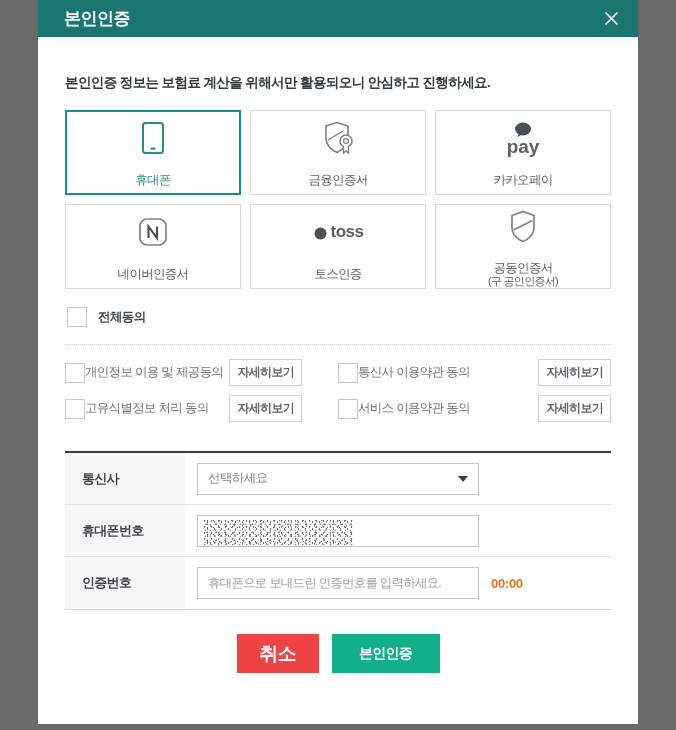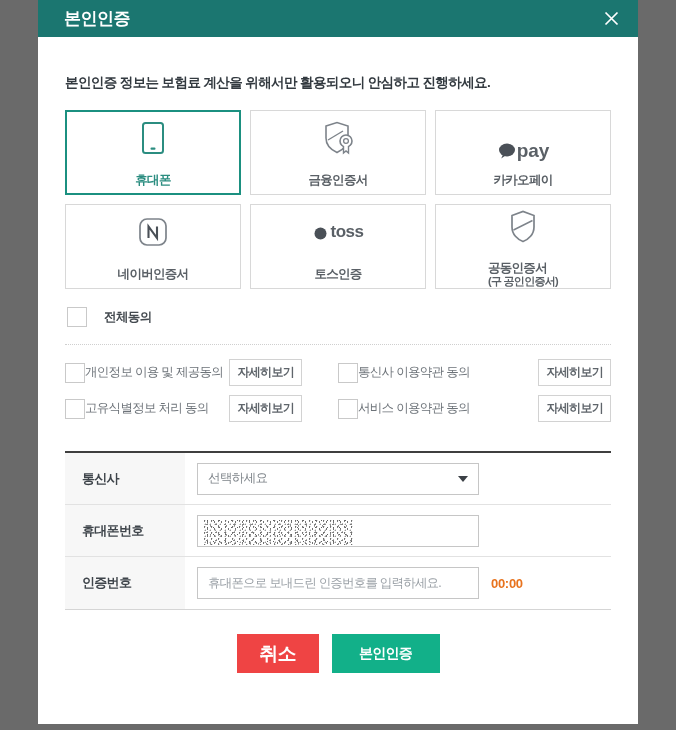--- a/index.html
+++ b/index.html
@@ -56,33 +56,33 @@
   
   .card-grid { display: grid; grid-template-columns: repeat(3, 1fr); gap: 9px; }
   .auth-card {
     height: 85px; border: 1px solid #d8d8d8; background: #fff;
     display: flex; flex-direction: column; align-items: center; justify-content: center;
     cursor: pointer; position: relative;
   }
   .auth-card.selected { border: 2px solid #1b9080; }
   .auth-icon { height: 42px; display: flex; align-items: center; justify-content: center; }
   .auth-label {
-    font-size: 12.5px; color: #5a6066; font-weight: bold; letter-spacing: -.7px;
-    line-height: 1.15; margin-top: 14px;
+    font-size: 12.5px; color: #5a6066; font-weight: normal; letter-spacing: -.7px;
+    text-align: center; line-height: 1.15; margin-top: 14px;
   }
   .auth-card.selected .auth-label { color: #2b8d80; }
   .auth-label .sub { display: block; font-size: 11px; }
   .pay-word { font-size: 19px; font-weight: bold; color: #5a6066; line-height: .9; }
   .toss-word { font-size: 17px; font-weight: bold; color: #5a6066; letter-spacing: -.5px; }
 
   .grid-gap { height: 9px; }
 
   
   .agree-all {
-    display: flex; align-items: center; gap: 17px;
+    display: flex; align-items: center; gap: 11px;
     padding: 18px 0 17px 2px;
   }
   .cbox {
     width: 20px; height: 20px; border: 1px solid #c9c9c9; background: #fff;
     flex: none; cursor: pointer;
   }
   .agree-all-label { font-size: 12.5px; font-weight: bold; color: #444a50; letter-spacing: -.6px; }
 
   .dotted-sep {
     border-top: 1px dotted #cfcfcf; margin: 0 0 0 0;
@@ -215,21 +215,21 @@
             <circle cx="25" cy="21" r="2.4" fill="none" stroke="#7d838a" stroke-width="1.3"></circle>
             <path d="M22.5 26 L22.5 33 L25 31 L27.5 33 L27.5 26" fill="#ffffff" stroke="#7d838a" stroke-width="1.4"></path>
           </svg>
         </div>
         <div class="auth-label">
           <span>금융인증서</span>
         </div>
       </div>
 
       <div class="auth-card">
-        <div class="auth-icon" style="flex-direction:row;align-items:flex-end;">
+        <div class="auth-icon" style="flex-direction:column;">
           <svg width="20" height="16" viewBox="0 0 20 16" aria-hidden="true" style="display:block;">
             <ellipse cx="10" cy="7" rx="8" ry="6.4" fill="#4a5057"></ellipse>
             <path d="M6 11.5 L4.2 15.5 L8.6 12.6 Z" fill="#4a5057"></path>
           </svg>
           <div class="pay-word">pay</div>
         </div>
         <div class="auth-label">
           <span>카카오페이</span>
         </div>
       </div>

